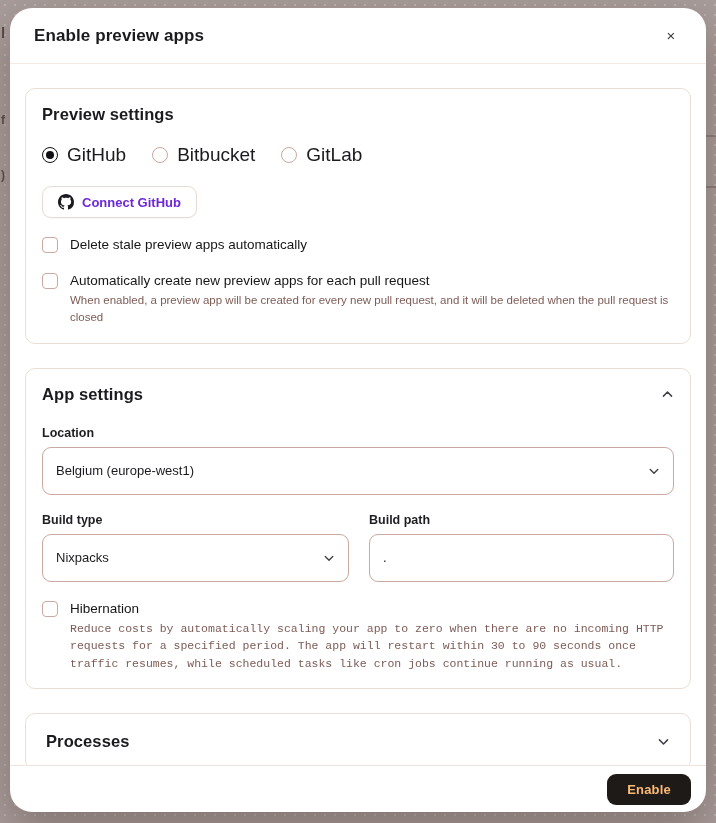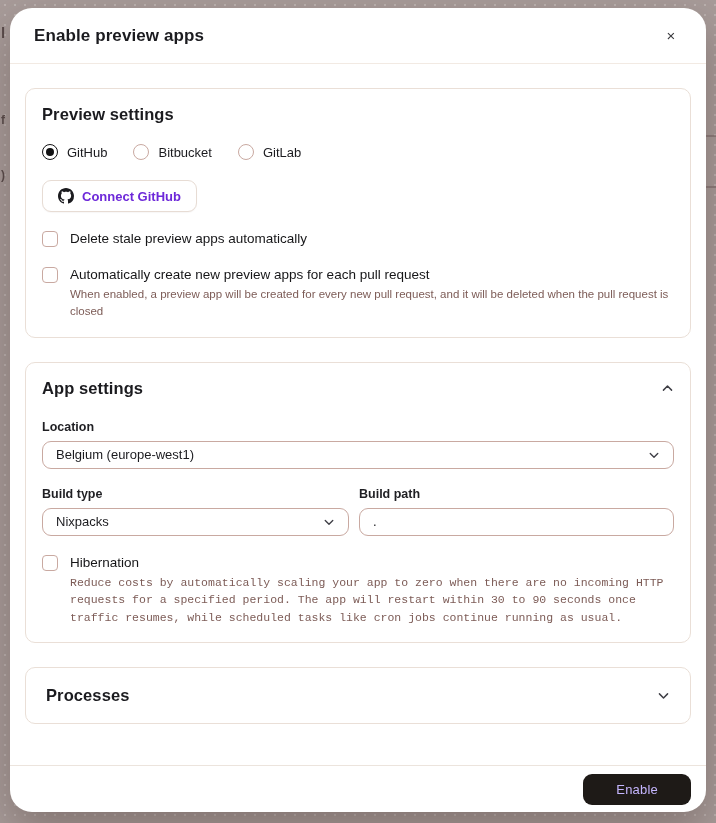--- a/index.html
+++ b/index.html
@@ -50,21 +50,21 @@
   .radio-item { display:flex; align-items:center; gap:9px; cursor:pointer; }
   .radio-circle {
     width:16px; height:16px; border-radius:50%; border:1px solid #c9a9a1;
     background:#fff; position:relative; flex:0 0 16px;
   }
   .radio-circle.selected { border:1.5px solid #111113; }
   .radio-circle.selected::after {
     content:""; position:absolute; left:50%; top:50%; transform:translate(-50%,-50%);
     width:8px; height:8px; border-radius:50%; background:#111113;
   }
-  .radio-label { font-size:13px; color:#1b1b1f; }
+  .radio-label { font-size:19px; color:#1b1b1f; }
 
   
   .connect-btn {
     margin-top:20px; display:inline-flex; align-items:center; gap:8px;
     border:1px solid #e7dcd4; background:#fff; border-radius:9px;
     padding:7px 15px; font-size:13px; font-weight:600; color:#6d28d9;
     cursor:pointer; font-family:inherit;
     box-shadow:0 1px 1px rgba(80,60,50,0.04);
   }
   .gh-icon { width:16px; height:16px; display:block; }
@@ -75,39 +75,39 @@
     width:16px; height:16px; border:1px solid #c9a9a1; border-radius:4px;
     background:#fff; flex:0 0 16px; margin-top:1px; cursor:pointer;
   }
   .check-label { font-size:13.5px; color:#161618; line-height:1.3; }
   .check-desc { font-size:11.5px; color:#7d5c57; line-height:1.5; margin-top:3px; max-width:600px; }
 
   
   .field-label { font-size:12.5px; font-weight:600; color:#1f1f23; margin-bottom:7px; }
   .field-group { margin-top:22px; }
   .select, .text-input {
-    height:28px; border:1px solid #c9a9a1; border-radius:9px; background:#fff;
+    height:48px; border:1px solid #c9a9a1; border-radius:9px; background:#fff;
     display:flex; align-items:center; justify-content:space-between;
     padding:0 13px; font-size:13px; color:#1b1b1f; width:100%; cursor:pointer;
   }
   .text-input { cursor:text; }
-  .two-col { display:flex; gap:10px; margin-top:18px; }
+  .two-col { display:flex; gap:20px; margin-top:18px; }
   .col-left { flex:0 0 307px; }
   .col-right { flex:1 1 auto; }
 
   .chev { flex:0 0 auto; display:block; }
 
   
   .modal-footer {
     flex:0 0 47px; border-top:1px solid #ece4dd; display:flex;
     align-items:center; justify-content:flex-end; padding:0 15px;
   }
   .enable-btn {
-    background:#1e1a17; color:#c4b5fd; border:none; border-radius:9px;
-    padding:8px 33px; font-size:13px; font-weight:400; cursor:pointer;
+    background:#1e1a17; color:#fdba74; border:none; border-radius:9px;
+    padding:8px 20px; font-size:13px; font-weight:700; cursor:pointer;
     font-family:inherit; letter-spacing:.2px;
   }
 </style>
 </head>
 <body>
 
 <span class="backdrop-fragment" style="top:24px;">l</span>
 <span class="backdrop-fragment" style="top:113px; font-size:12px;">f</span>
 <span class="backdrop-fragment" style="top:168px; font-size:12px;">)</span>
 <span class="backdrop-line" style="top:135px;"></span>

